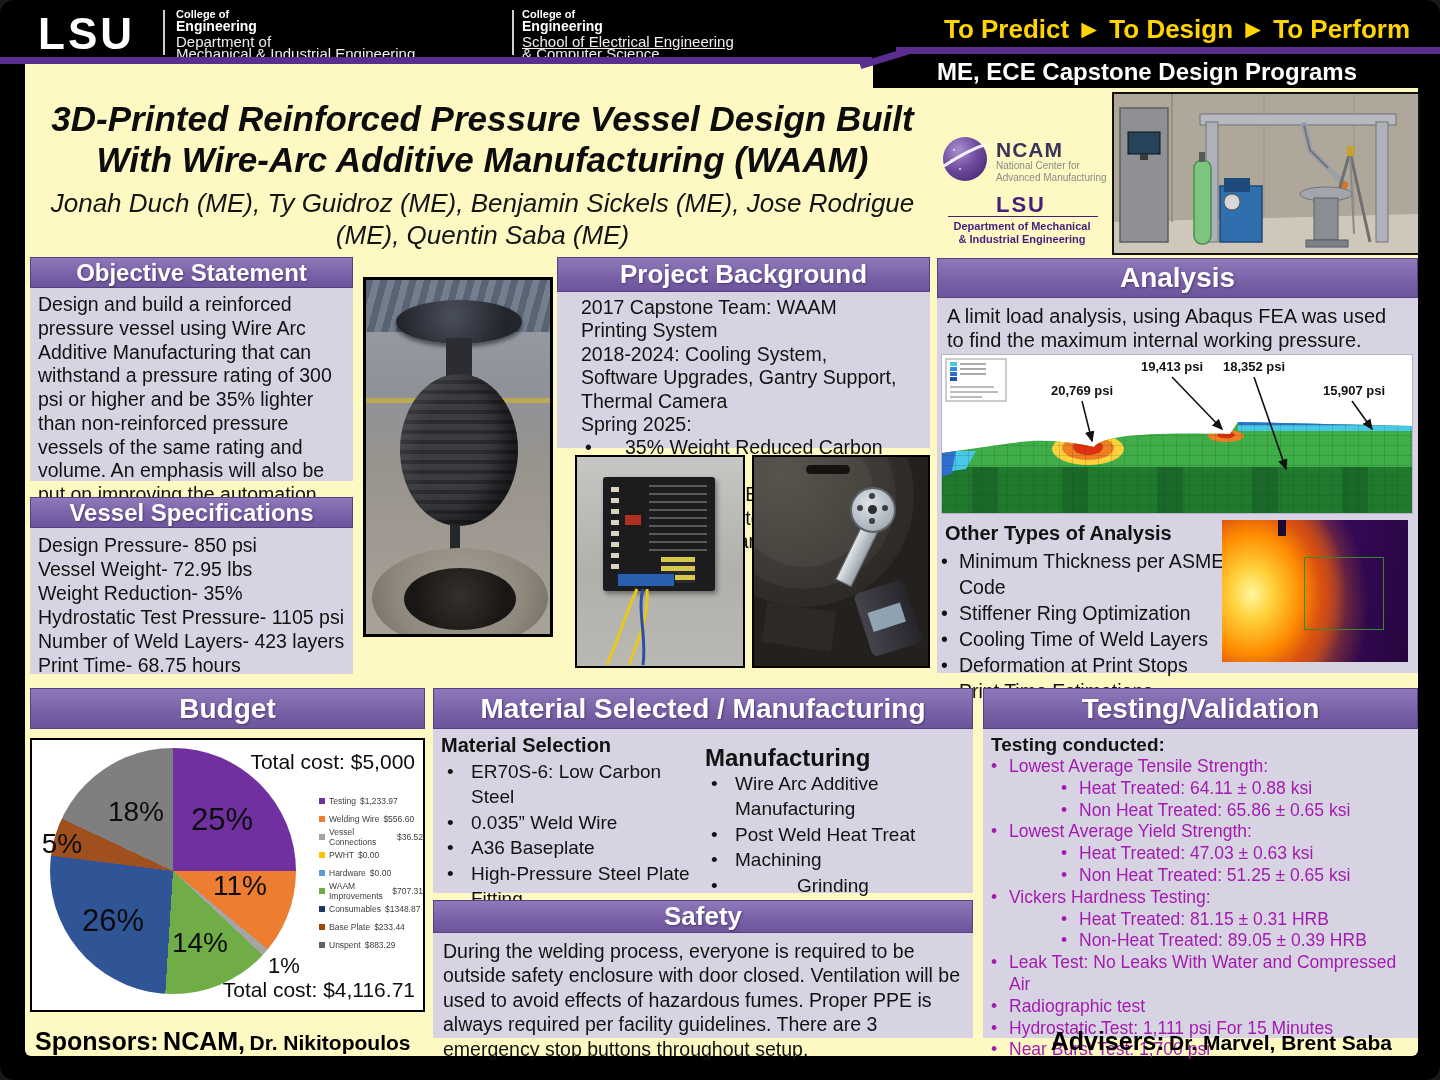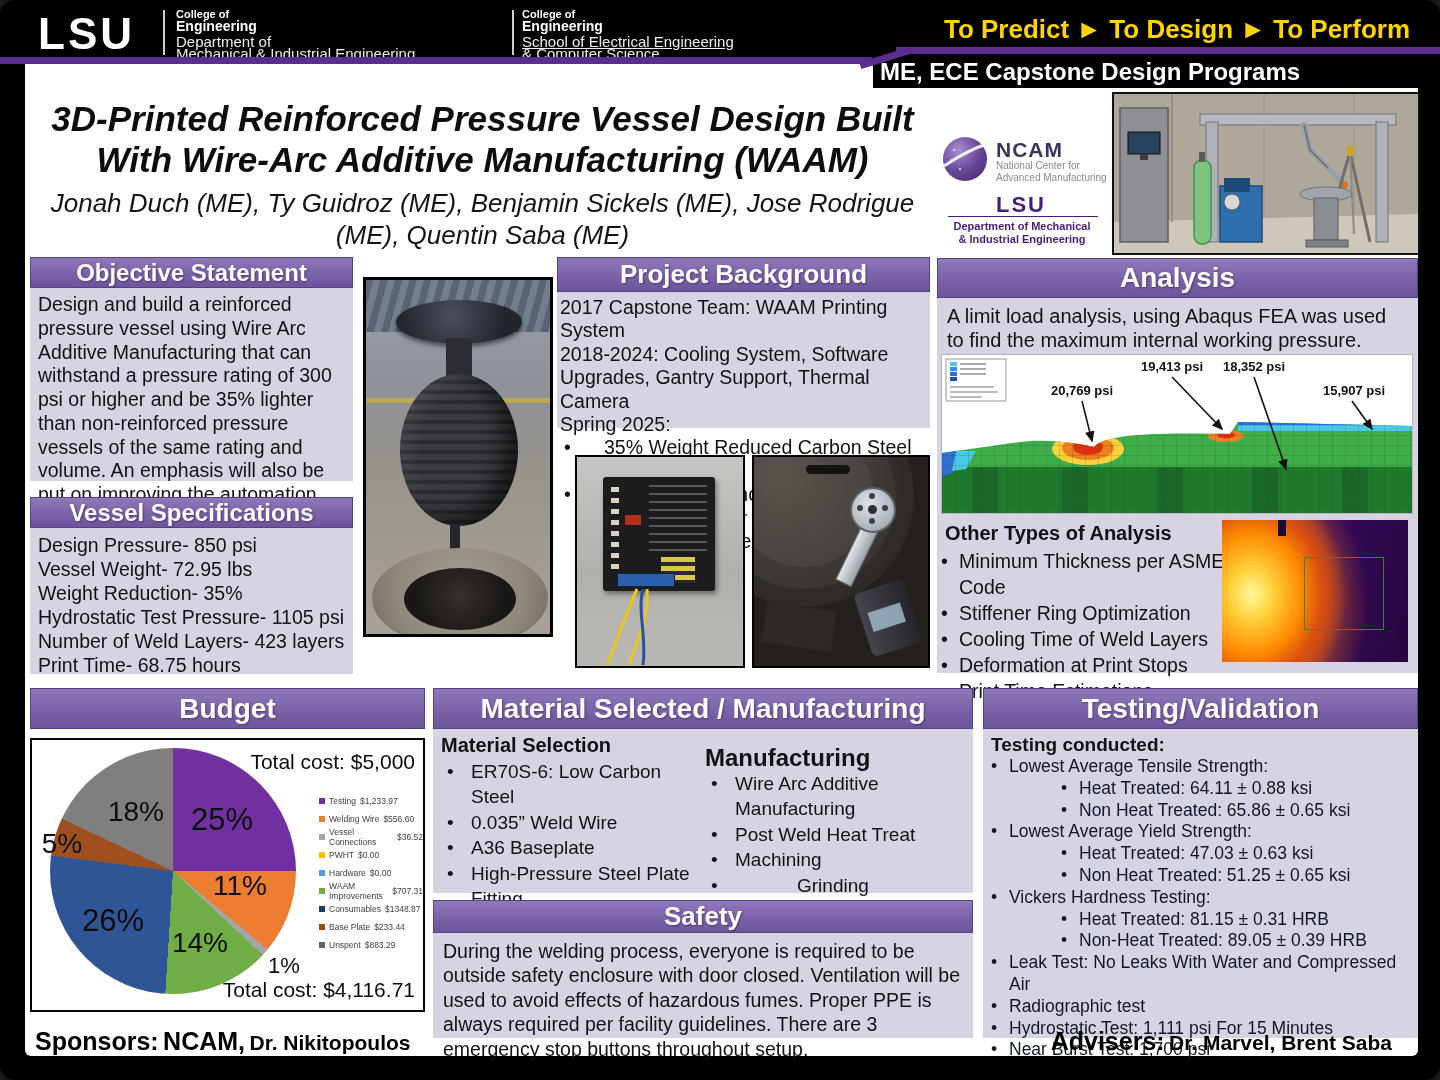--- a/index.html
+++ b/index.html
@@ -1,42 +1,42 @@
 <!DOCTYPE html>
 <html><head>
 <meta charset="utf-8">
 <style>
   html,body{margin:0;padding:0;background:#1a1a1a;font-family:"Liberation Sans",sans-serif;}
   .poster{position:relative;width:1440px;height:1080px;background:#000;overflow:hidden;border-radius:14px;}
   .abs{position:absolute;}
-  .white-bg{background:#ffffff;}
+  .white-bg{background:#fef9c3;}
   
   .lsu-logo{font-weight:bold;color:#fff;font-size:44px;letter-spacing:3px;line-height:1;font-stretch:expanded;}
   .hdr-small{color:#fff;font-weight:bold;font-size:11px;line-height:1.0;}
   .hdr-med{color:#fff;font-weight:bold;font-size:14px;line-height:1.05;}
   .hdr-reg{color:#eee;font-size:15px;line-height:1.15;}
   .vline{width:2px;background:#cfcfcf;}
   .motto{color:#FFD400;font-weight:bold;font-size:26px;text-align:right;}
-  .program{color:#fff;font-weight:bold;font-size:24px;text-align:left;}
+  .program{color:#fff;font-weight:bold;font-size:24px;text-align:center;}
   .pline{background:#5b2d8e;}
   
   .title-line{font-weight:bold;color:#0d0d0d;font-size:35px;text-align:center;line-height:1.18;}
   .authors{color:#141414;font-size:26px;text-align:center;line-height:1.25;}
   
   .hbar{background:linear-gradient(180deg,#8f79ba 0%,#7b62a8 55%,#6d559b 100%);border:1px solid #5541848;
         box-sizing:border-box;border:1px solid #554184;color:#fff;font-weight:bold;text-align:center;
         text-shadow:1px 1px 2px rgba(40,20,70,.5);display:flex;align-items:center;justify-content:center;}
   .panel{background:#d8d3e3;box-sizing:border-box;}
   .btxt{color:#121212;}
   .bullet-line{position:relative;padding-left:22px;}
   .bullet-line::before{content:"•";position:absolute;left:4px;}
   .bullet-line2{position:relative;padding-left:30px;}
   .bullet-line2::before{content:"•";position:absolute;left:6px;}
   
-  .t-line{position:relative;color:#0f172a;font-size:17.5px;line-height:21.8px;}
+  .t-line{position:relative;color:#a21caf;font-size:17.5px;line-height:21.8px;}
   .t-l1{padding-left:26px;}
   .t-l1::before{content:"•";position:absolute;left:8px;}
   .t-l2{padding-left:96px;}
   .t-l2::before{content:"•";position:absolute;left:78px;}
   
   .chart-box{background:#fff;border:2px solid #000;box-sizing:border-box;}
   .pie{border-radius:50%;
        background:conic-gradient(#7030A0 0 25%,#ED7D31 0 36%,#A5A5A5 0 37%,#70AD47 0 51%,#2F5597 0 77%,#A0501E 0 82%,#7F7F7F 0 100%);}
   .pie-label{position:absolute;font-size:28px;color:#0c0c0c;transform:translate(-50%,-50%);}
   .legend-row{display:flex;align-items:center;gap:4px;height:18px;font-size:8.5px;color:#404040;}
@@ -169,21 +169,21 @@
     <div class="abs" style="left:80px;top:58px;width:26px;height:42px;background:#2b2d33;"></div>
     <div class="abs" style="left:34px;top:94px;width:118px;height:152px;border-radius:50%;background:repeating-linear-gradient(180deg,#3b3c40 0 6px,#2a2b2f 6px 10px);box-shadow:inset -14px -8px 22px rgba(0,0,0,.6), inset 10px 6px 16px rgba(255,255,255,.08);"></div>
     <div class="abs" style="left:84px;top:244px;width:10px;height:28px;background:#26272b;"></div>
     <div class="abs" style="left:6px;top:268px;width:176px;height:100px;border-radius:50%;background:radial-gradient(circle at 50% 40%,#a59e93 0%,#8f887c 60%,#6f6960 100%);"></div>
     <div class="abs" style="left:38px;top:288px;width:112px;height:62px;border-radius:50%;background:radial-gradient(circle at 50% 45%,#35312c 0%,#191715 70%);"></div>
   </div>
 
   <div class="abs hbar" style="left:557px;top:257px;width:373px;height:35px;font-size:26px;">
       <span>Project Background</span>
     </div>
-  <div class="abs panel btxt" style="left:557px;top:292px;width:373px;height:136px;padding:4px 3px;font-size:19.5px;line-height:1.2;">
+  <div class="abs panel btxt" style="left:557px;top:292px;width:373px;height:156px;padding:4px 24px;font-size:19.5px;line-height:1.2;">
     <div>2017 Capstone Team: WAAM Printing System</div>
     <div>2018-2024: Cooling System, Software Upgrades, Gantry Support, Thermal Camera</div>
     <div>Spring 2025:</div>
     <div class="bullet-line" style="padding-left:44px;">35% Weight Reduced Carbon Steel Vessel</div>
     <div class="bullet-line" style="padding-left:44px;">Integrated an Encoder and Rotational Motor Control to Remotely Change RPM Readings</div>
   </div>
 
   <div class="photo" style="left:575px;top:455px;width:170px;height:213px;border-width:2px;background:linear-gradient(180deg,#c6c6c4 0%,#b2b0ab 55%,#bab8b3 100%);">
     <div class="abs" style="left:26px;top:20px;width:112px;height:114px;background:#1c1c1f;border-radius:3px;box-shadow:2px 3px 5px rgba(0,0,0,.4);">
       <div class="abs" style="left:46px;top:8px;width:58px;height:70px;background:repeating-linear-gradient(180deg,rgba(200,200,200,.35) 0 2px,transparent 2px 8px);"></div>

